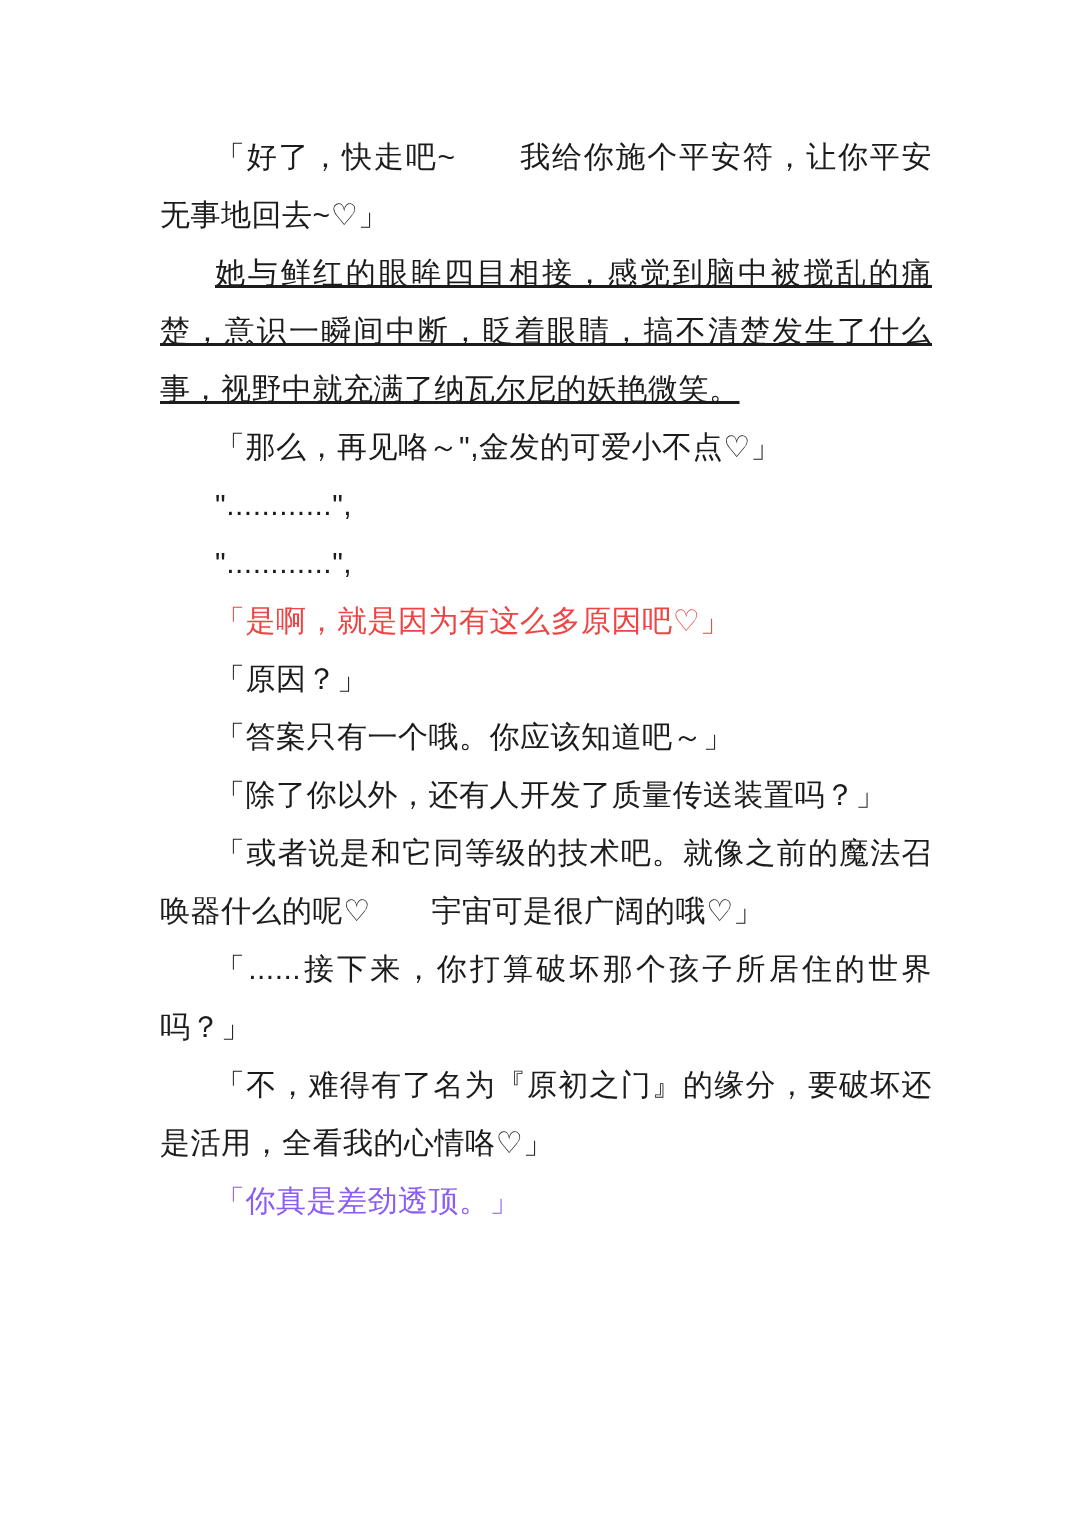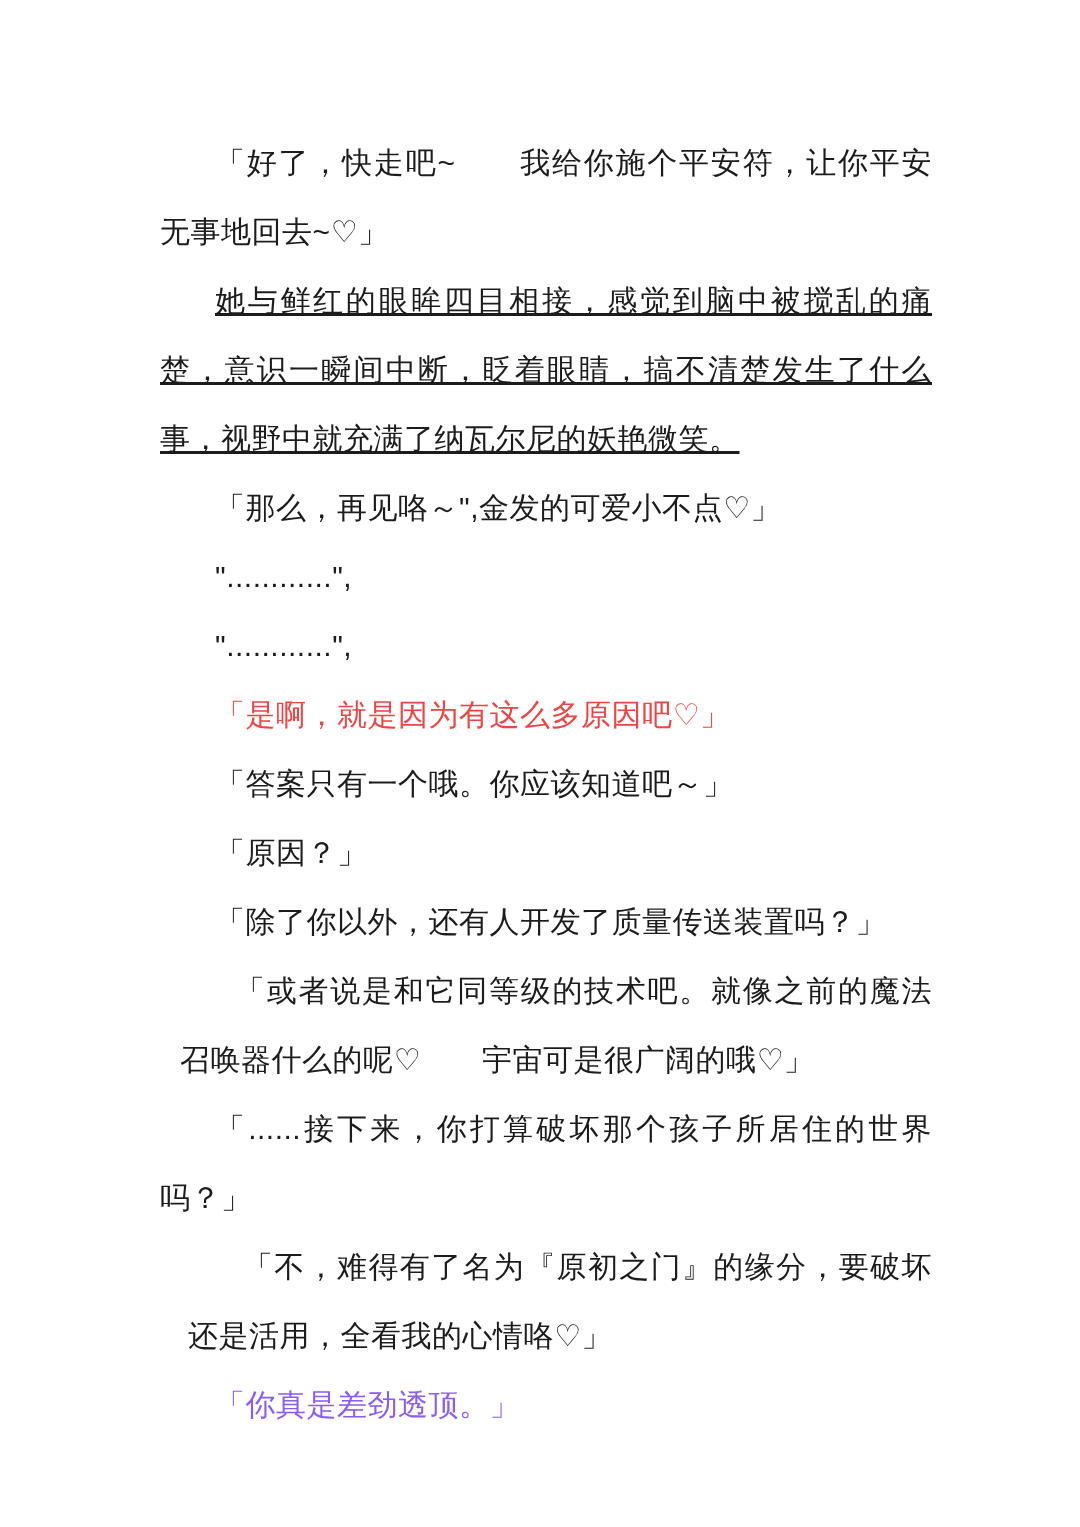--- a/index.html
+++ b/index.html
@@ -20,41 +20,41 @@
     padding: 128px 148px 0 160px;
   }
   .text-block {
     width: 772px;
   }
   p.para {
     margin: 0;
     padding: 0;
     font-family: "Liberation Sans", "DejaVu Sans", sans-serif;
     font-size: 30px;
-    line-height: 69px;
+    line-height: 58px;
     color: #1c1c1c;
     text-indent: 55px;
     text-align: justify;
     text-justify: inter-ideograph;
     word-break: break-all;
     letter-spacing: 0.5px;
   }
 </style>
 </head>
 <body style="background: rgb(255, 255, 255);">
 
 <div class="page">
   <div class="text-block">
       <p class="para" style="color: rgb(28, 28, 28);">「好了，快走吧~　　我给你施个平安符，让你平安无事地回去~♡」</p>
       <p class="para" style="color: rgb(28, 28, 28); text-decoration: underline;">她与鲜红的眼眸四目相接，感觉到脑中被搅乱的痛楚，意识一瞬间中断，眨着眼睛，搞不清楚发生了什么事，视野中就充满了纳瓦尔尼的妖艳微笑。</p>
       <p class="para" style="color: rgb(28, 28, 28);">「那么，再见咯～",金发的可爱小不点♡」</p>
       <p class="para" style="color: rgb(28, 28, 28);">"............",</p>
       <p class="para" style="color: rgb(28, 28, 28);">"............",</p>
       <p class="para" style="color: #ef4444;">「是啊，就是因为有这么多原因吧♡」</p>
+      <p class="para" style="color: rgb(28, 28, 28);">「原因？」</p>
       <p class="para" style="color: rgb(28, 28, 28);">「答案只有一个哦。你应该知道吧～」</p>
-      <p class="para" style="color: rgb(28, 28, 28);">「原因？」</p>
       <p class="para" style="color: rgb(28, 28, 28);">「除了你以外，还有人开发了质量传送装置吗？」</p>
-      <p class="para" style="color: rgb(28, 28, 28); margin-left: 20px;">「或者说是和它同等级的技术吧。就像之前的魔法召唤器什么的呢♡　　宇宙可是很广阔的哦♡」</p>
+      <p class="para" style="color: rgb(28, 28, 28);">「或者说是和它同等级的技术吧。就像之前的魔法召唤器什么的呢♡　　宇宙可是很广阔的哦♡」</p>
       <p class="para" style="color: rgb(28, 28, 28);">「......接下来，你打算破坏那个孩子所居住的世界吗？」</p>
-      <p class="para" style="color: rgb(28, 28, 28); margin-left: 28px;">「不，难得有了名为『原初之门』的缘分，要破坏还是活用，全看我的心情咯♡」</p>
+      <p class="para" style="color: rgb(28, 28, 28);">「不，难得有了名为『原初之门』的缘分，要破坏还是活用，全看我的心情咯♡」</p>
       <p class="para" style="color: #8b5cf6;">「你真是差劲透顶。」</p>
     </div>
 </div>
 
 </body></html>

